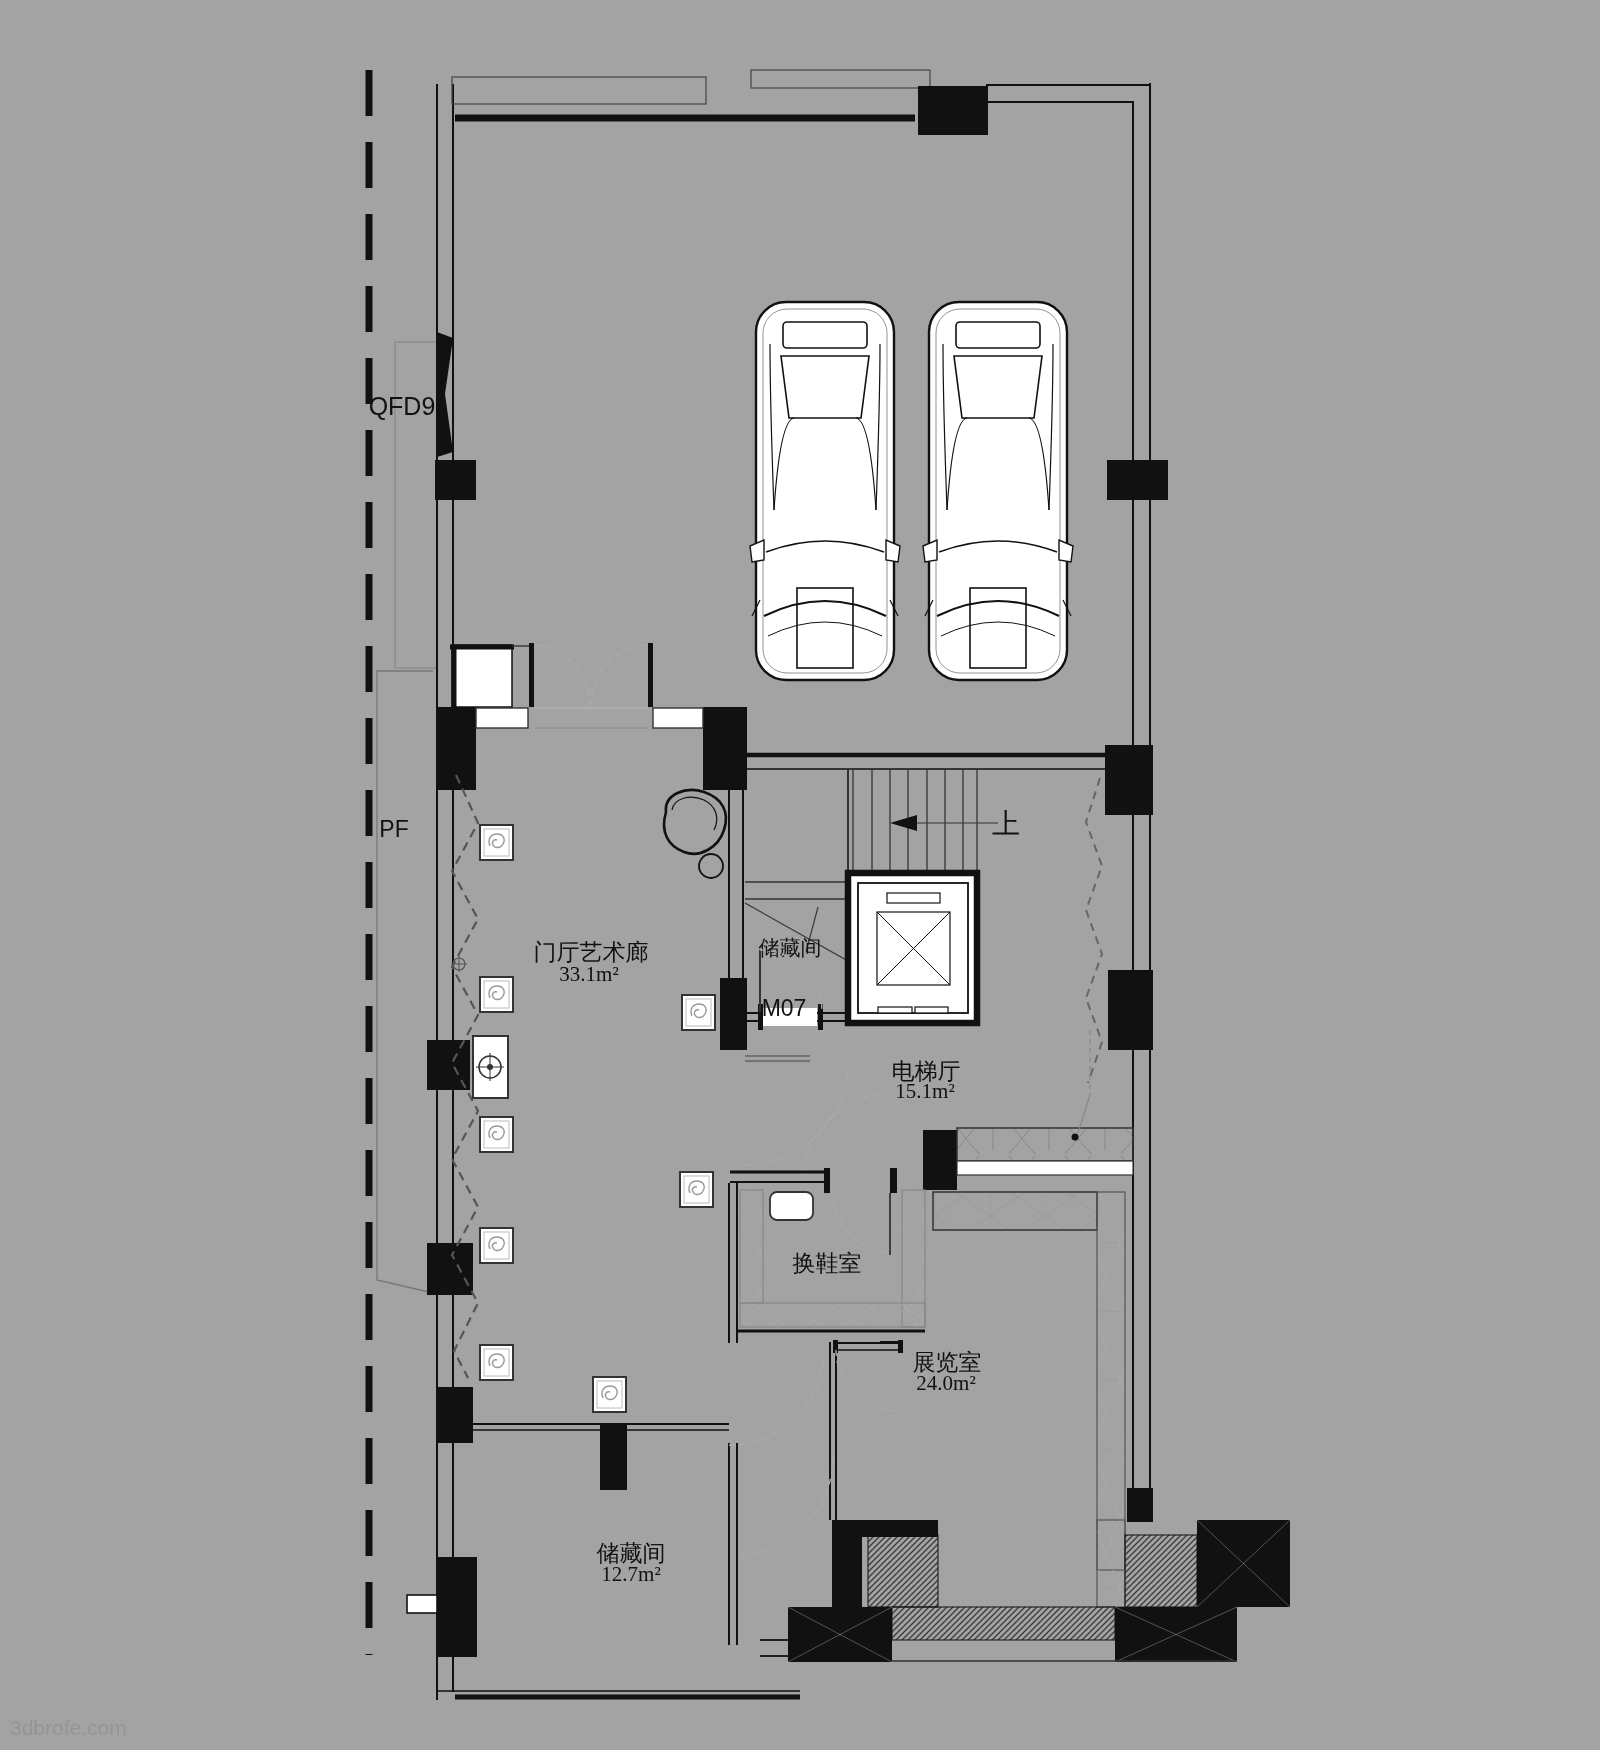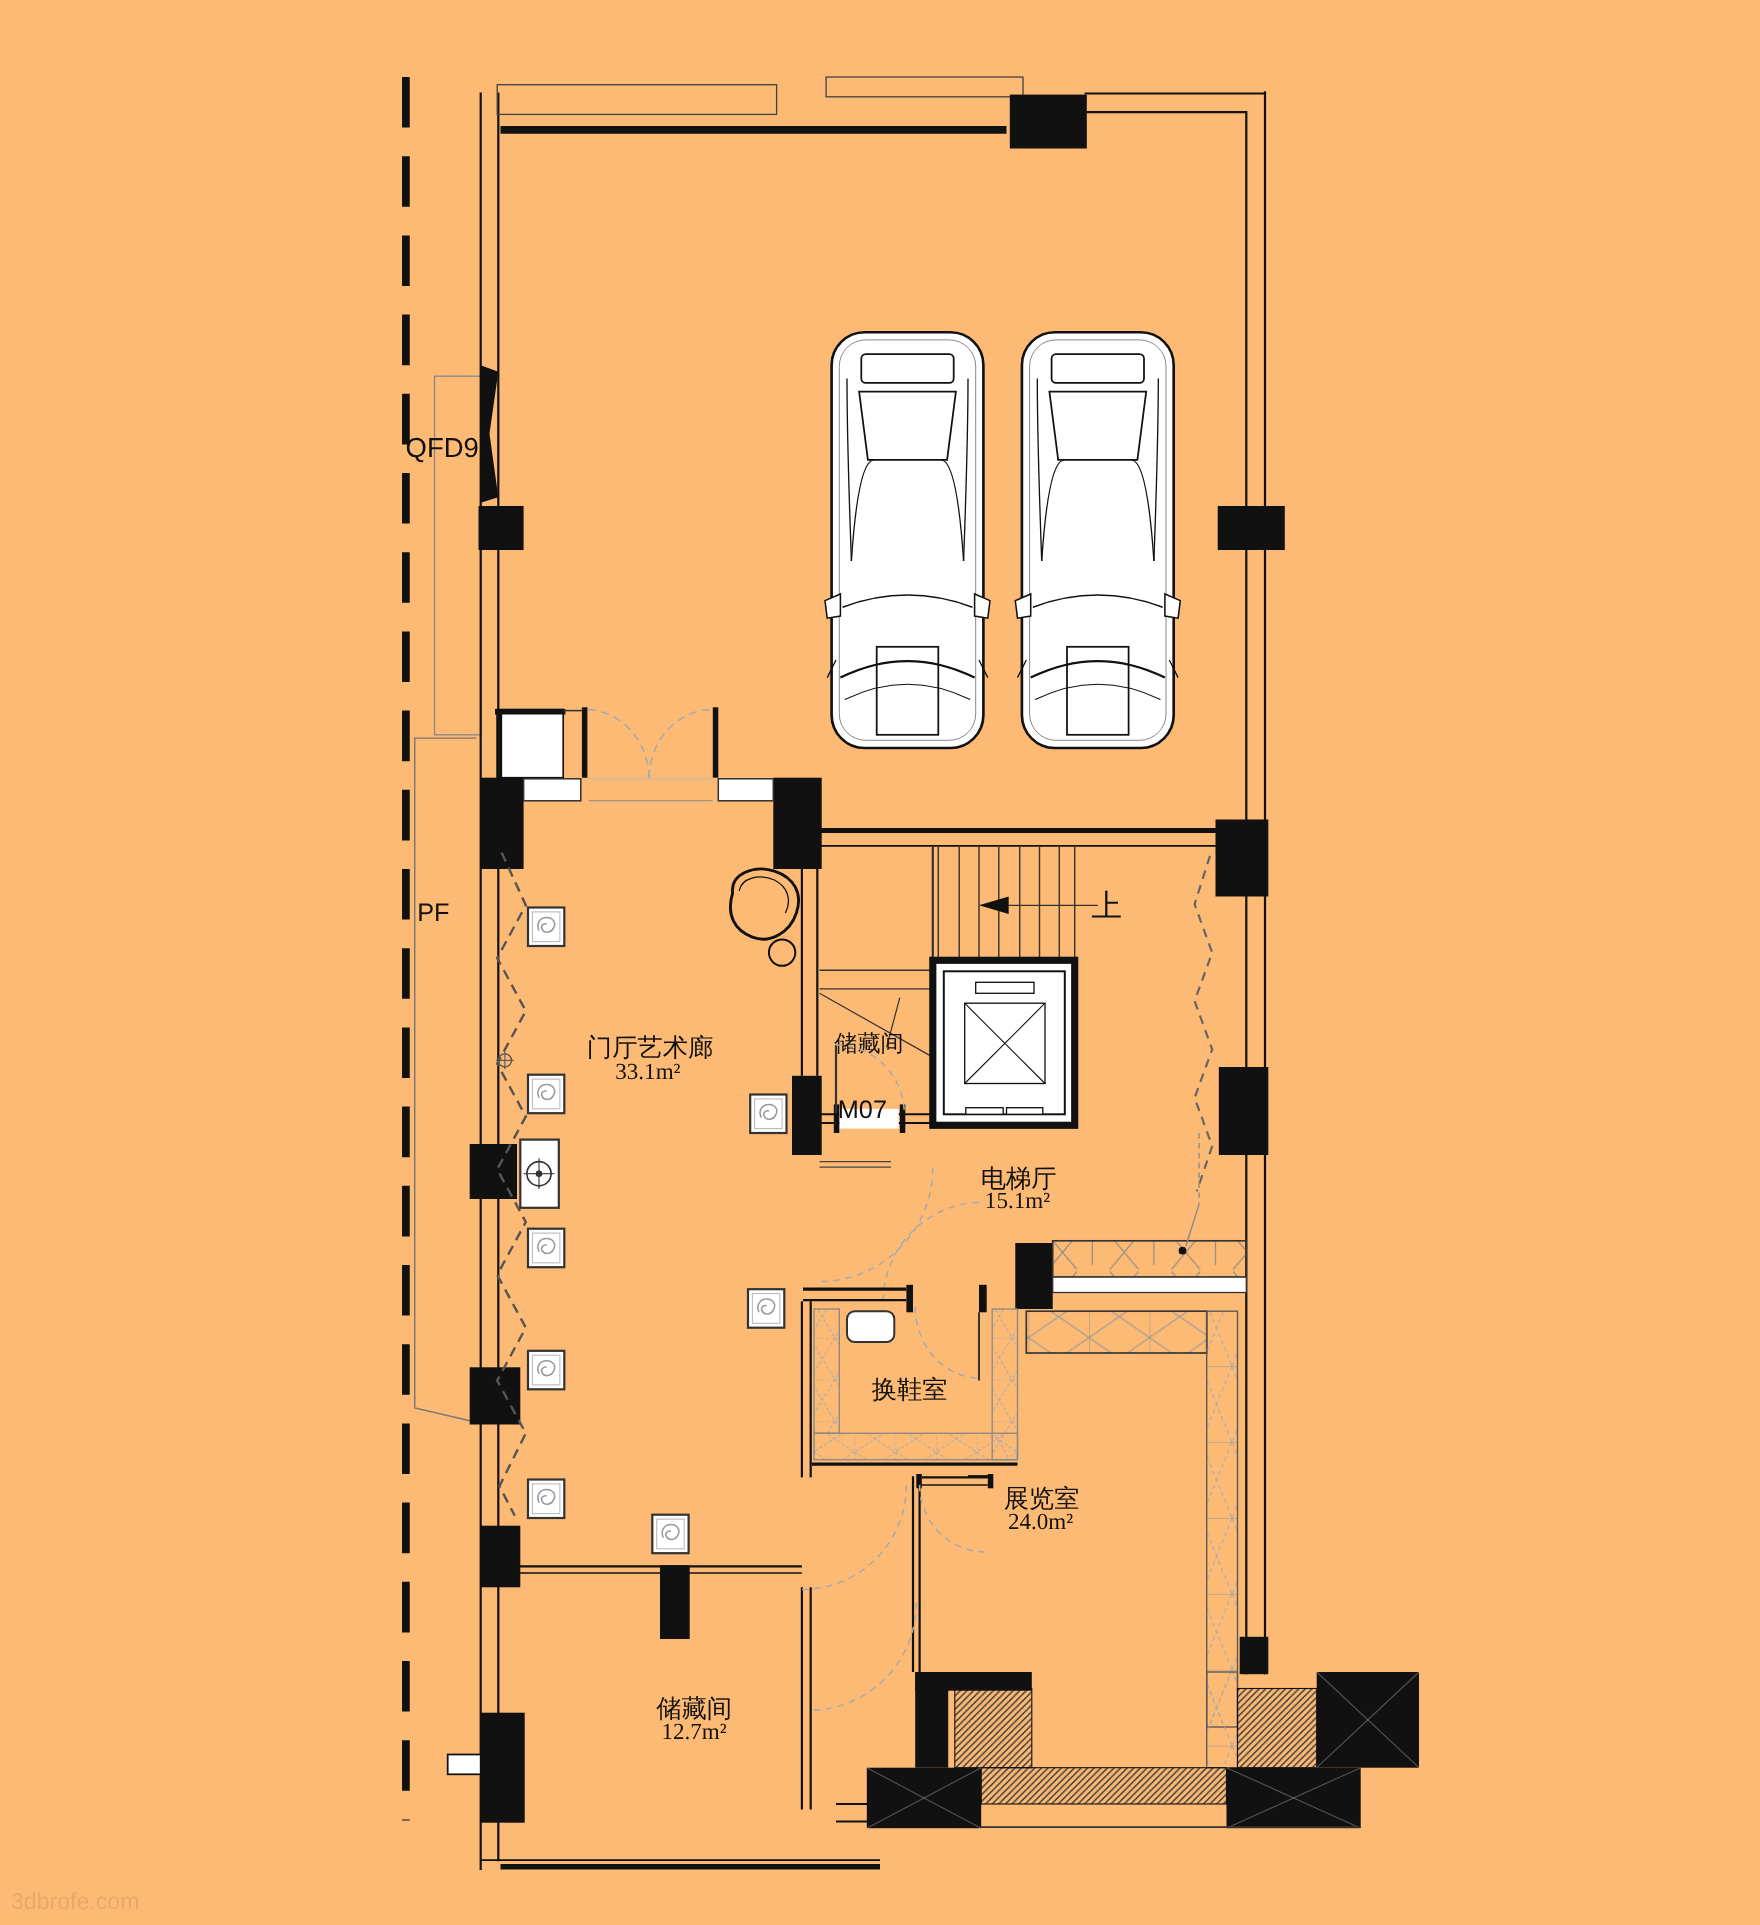--- a/index.html
+++ b/index.html
@@ -1,17 +1,17 @@
 <!DOCTYPE html>
 <html><head>
 <meta charset="utf-8">
 <style>
   html,body{margin:0;padding:0;background:#fff;}
   body{font-family:"Liberation Sans", sans-serif;}
-  #stage{width:1600px;height:1750px;position:relative;background:#fdba74;overflow:hidden;text-decoration:underline;}
+  #stage{width:1600px;height:1750px;position:relative;background:#a3a3a3;overflow:hidden;text-decoration:underline;}
   svg{display:block;}
   text{user-select:none;}
   .cjk{font-family:"Liberation Serif", serif;}
   .lat{font-family:"Liberation Sans", sans-serif;}
 </style>
 </head>
 <body>
 
 <div id="stage">
 <svg width="1600" height="1750" viewBox="0 0 1600 1750" xmlns="http://www.w3.org/2000/svg">

